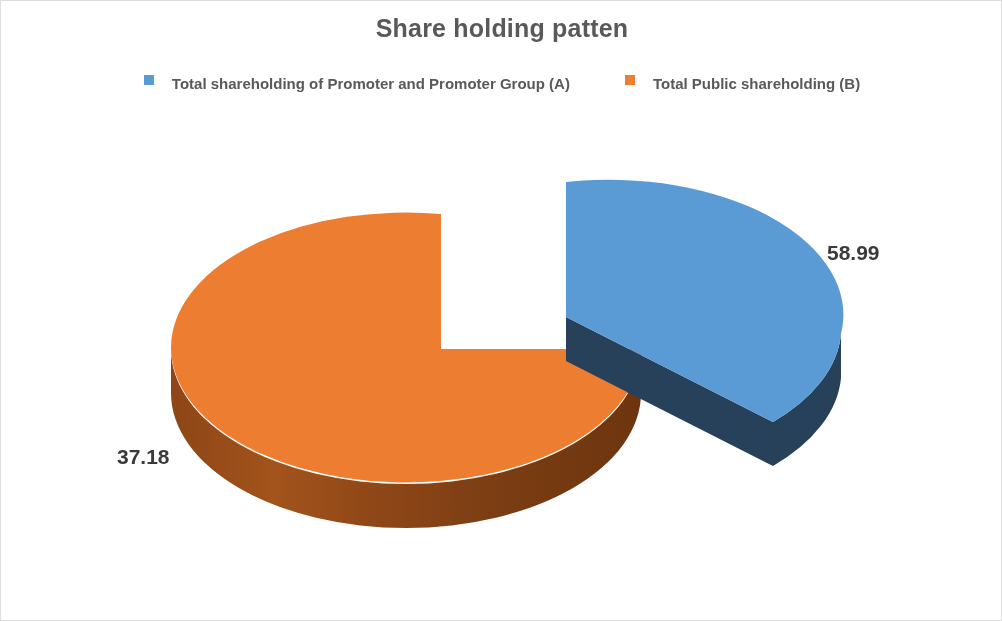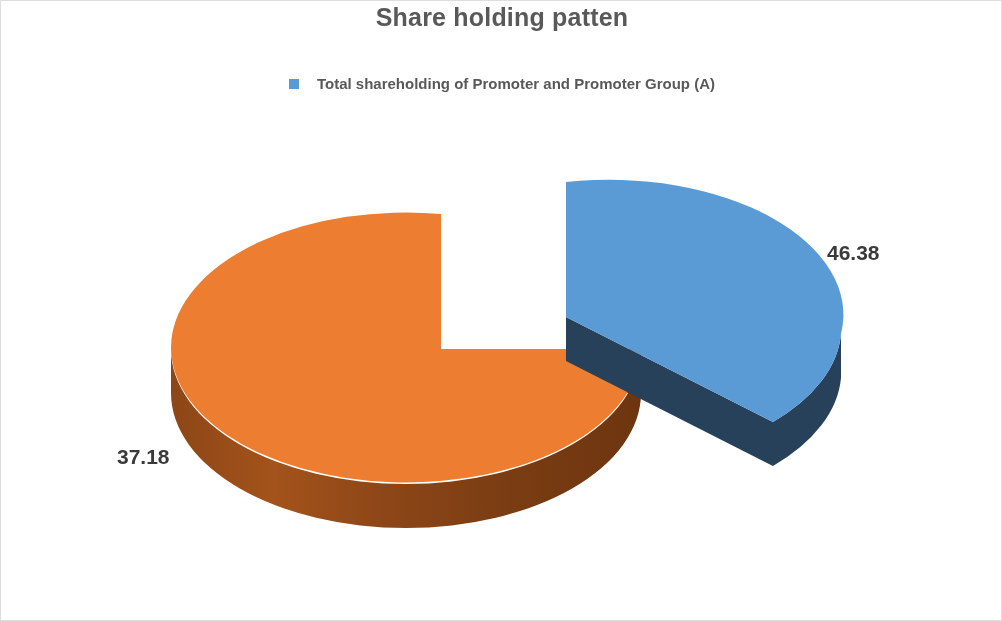--- a/index.html
+++ b/index.html
@@ -15,42 +15,41 @@
     position: relative;
     width: 1002px;
     height: 621px;
     box-sizing: border-box;
     border: 1px solid #dedede;
     background: #ffffff;
     overflow: hidden;
   }
   .chart-title {
     position: absolute;
-    top: 2px;
+    top: 13px;
     left: 0;
     width: 1002px;
     text-align: center;
     font-size: 25px;
     font-weight: bold;
     color: #595959;
     letter-spacing: 0.2px;
   }
   .legend {
     position: absolute;
     top: 74px;
     left: 0;
     width: 1002px;
     display: flex;
     justify-content: center;
     align-items: center;
     gap: 55px;
   }
   .legend-item {
     display: flex;
-    align-items: center;
     gap: 18px;
   }
   .legend-swatch {
     width: 10px;
     height: 10px;
     display: inline-block;
     flex: 0 0 auto;
   }
   .legend-label {
     font-size: 15px;
@@ -85,20 +84,24 @@
 <body>
 
 <div class="chart-frame">
 
   <div class="chart-title">Share holding patten</div>
 
   <div class="legend">
     <div class="legend-item">
       <span class="legend-swatch" style="background:#5b9bd5;"></span>
       <span class="legend-label">Total shareholding of Promoter and Promoter Group (A)</span>
+    </div>
+    <div class="legend-item">
+      <span class="legend-swatch" style="background:#ed7d31;"></span>
+      <span class="legend-label">Total Public shareholding (B)</span>
     </div>
   </div>
 
   <svg class="pie-stage" viewBox="0 0 1002 621" width="1002" height="621">
     <defs>
       <linearGradient id="orangeWallGrad" x1="0" y1="0" x2="1" y2="0">
         <stop offset="0%" stop-color="#8d4617"></stop>
         <stop offset="22%" stop-color="#a3531b"></stop>
         <stop offset="45%" stop-color="#8d4617"></stop>
         <stop offset="70%" stop-color="#7b3d13"></stop>
@@ -143,17 +146,17 @@
 
       <path fill="#5b9bd5" d="M 565,181
                L 565,316
                L 772,421
                A 235,135 0 0 0 840,333
                A 235,135 0 0 0 565,181
                Z"></path>
     </g>
   </svg>
 
-  <div class="data-label" id="label-blue">46.38</div>
+  <div class="data-label" id="label-blue">58.99</div>
 
   <div class="data-label" id="label-orange">37.18</div>
 
 </div>
 
 </body></html>

